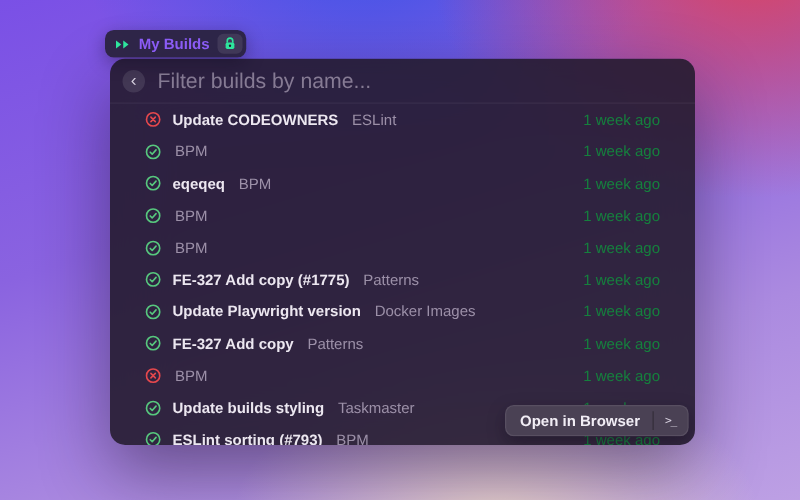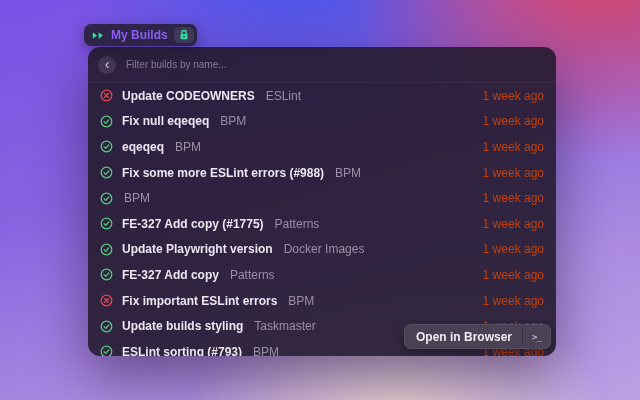--- a/index.html
+++ b/index.html
@@ -47,36 +47,36 @@
   }
   .back-btn {
     width:18px; height:18px; flex:0 0 18px; border-radius:50%;
     background:rgba(255,255,255,0.10); border:none;
     color:#d6d0de; font-size:14px; line-height:16px;
     display:flex; align-items:center; justify-content:center;
     padding-bottom:2px; cursor:pointer; font-family:inherit;
   }
   .search-input {
     flex:1; background:transparent; border:none; outline:none;
-    color:#c2410c; font-size:10px; font-family:inherit;
+    color:#c2410c; font-size:17px; font-family:inherit;
   }
   .search-input::placeholder { color:#867b94; }
 
   .list { position:relative; }
   .row {
     height:25.6px; display:flex; align-items:center; gap:9px;
-    padding:0 12px; font-size:12px; cursor:pointer;
+    padding:0 28px; font-size:12px; cursor:pointer;
   }
   .row .status { display:flex; flex:0 0 13px; }
   .row .status svg { width:13px; height:13px; display:block; fill:none; stroke-width:1.4; stroke-linecap:round; stroke-linejoin:round; }
   .row.success .status svg { stroke:#57c87e; }
   .row.error   .status svg { stroke:#e5484d; }
   .row .title { color:#ece7f0; font-weight:700; white-space:nowrap; }
   .row .tag   { color:#9c90a8; margin-left:2px; white-space:nowrap; }
-  .row .time  { color:#c2410c; margin-left:auto; white-space:nowrap; }
+  .row .time  { color:#15803d; margin-left:auto; white-space:nowrap; }
 
   
   .hint {
     position:absolute; right:5px; bottom:7px; height:25px;
     display:flex; align-items:center;
     background:#4a4154; border:1px solid rgba(255,255,255,0.08);
     border-radius:7px; padding-left:11px;
     color:#f1edf5; font-size:12px; font-weight:700;
     box-shadow:0 5px 14px rgba(15,8,25,0.40);
     cursor:pointer; z-index:4;
@@ -132,21 +132,20 @@
     <span class="time">1 week ago</span>
   </div>
       <div class="row success">
     <span class="status">
       <svg class="ic-check" viewBox="0 0 14 14">
             <circle cx="7" cy="7" r="5.7"></circle>
             <path d="M4.5 7.3 L6.2 9 L9.5 5.3"></path>
           </svg>
 
     </span>
-    <span class="title">Fix null eqeqeq</span>
     <span class="tag">BPM</span>
     <span class="time">1 week ago</span>
   </div>
       <div class="row success">
     <span class="status">
       <svg class="ic-check" viewBox="0 0 14 14">
             <circle cx="7" cy="7" r="5.7"></circle>
             <path d="M4.5 7.3 L6.2 9 L9.5 5.3"></path>
           </svg>
 
@@ -156,21 +155,20 @@
     <span class="time">1 week ago</span>
   </div>
       <div class="row success">
     <span class="status">
       <svg class="ic-check" viewBox="0 0 14 14">
             <circle cx="7" cy="7" r="5.7"></circle>
             <path d="M4.5 7.3 L6.2 9 L9.5 5.3"></path>
           </svg>
 
     </span>
-    <span class="title">Fix some more ESLint errors (#988)</span>
     <span class="tag">BPM</span>
     <span class="time">1 week ago</span>
   </div>
       <div class="row success">
     <span class="status">
       <svg class="ic-check" viewBox="0 0 14 14">
             <circle cx="7" cy="7" r="5.7"></circle>
             <path d="M4.5 7.3 L6.2 9 L9.5 5.3"></path>
           </svg>
 
@@ -215,21 +213,20 @@
     <span class="time">1 week ago</span>
   </div>
       <div class="row error">
     <span class="status">
 
       <svg class="ic-cross" viewBox="0 0 14 14">
             <circle cx="7" cy="7" r="5.7"></circle>
             <path d="M5.1 5.1 L8.9 8.9 M8.9 5.1 L5.1 8.9"></path>
           </svg>
     </span>
-    <span class="title">Fix important ESLint errors</span>
     <span class="tag">BPM</span>
     <span class="time">1 week ago</span>
   </div>
       <div class="row success">
     <span class="status">
       <svg class="ic-check" viewBox="0 0 14 14">
             <circle cx="7" cy="7" r="5.7"></circle>
             <path d="M4.5 7.3 L6.2 9 L9.5 5.3"></path>
           </svg>
 

